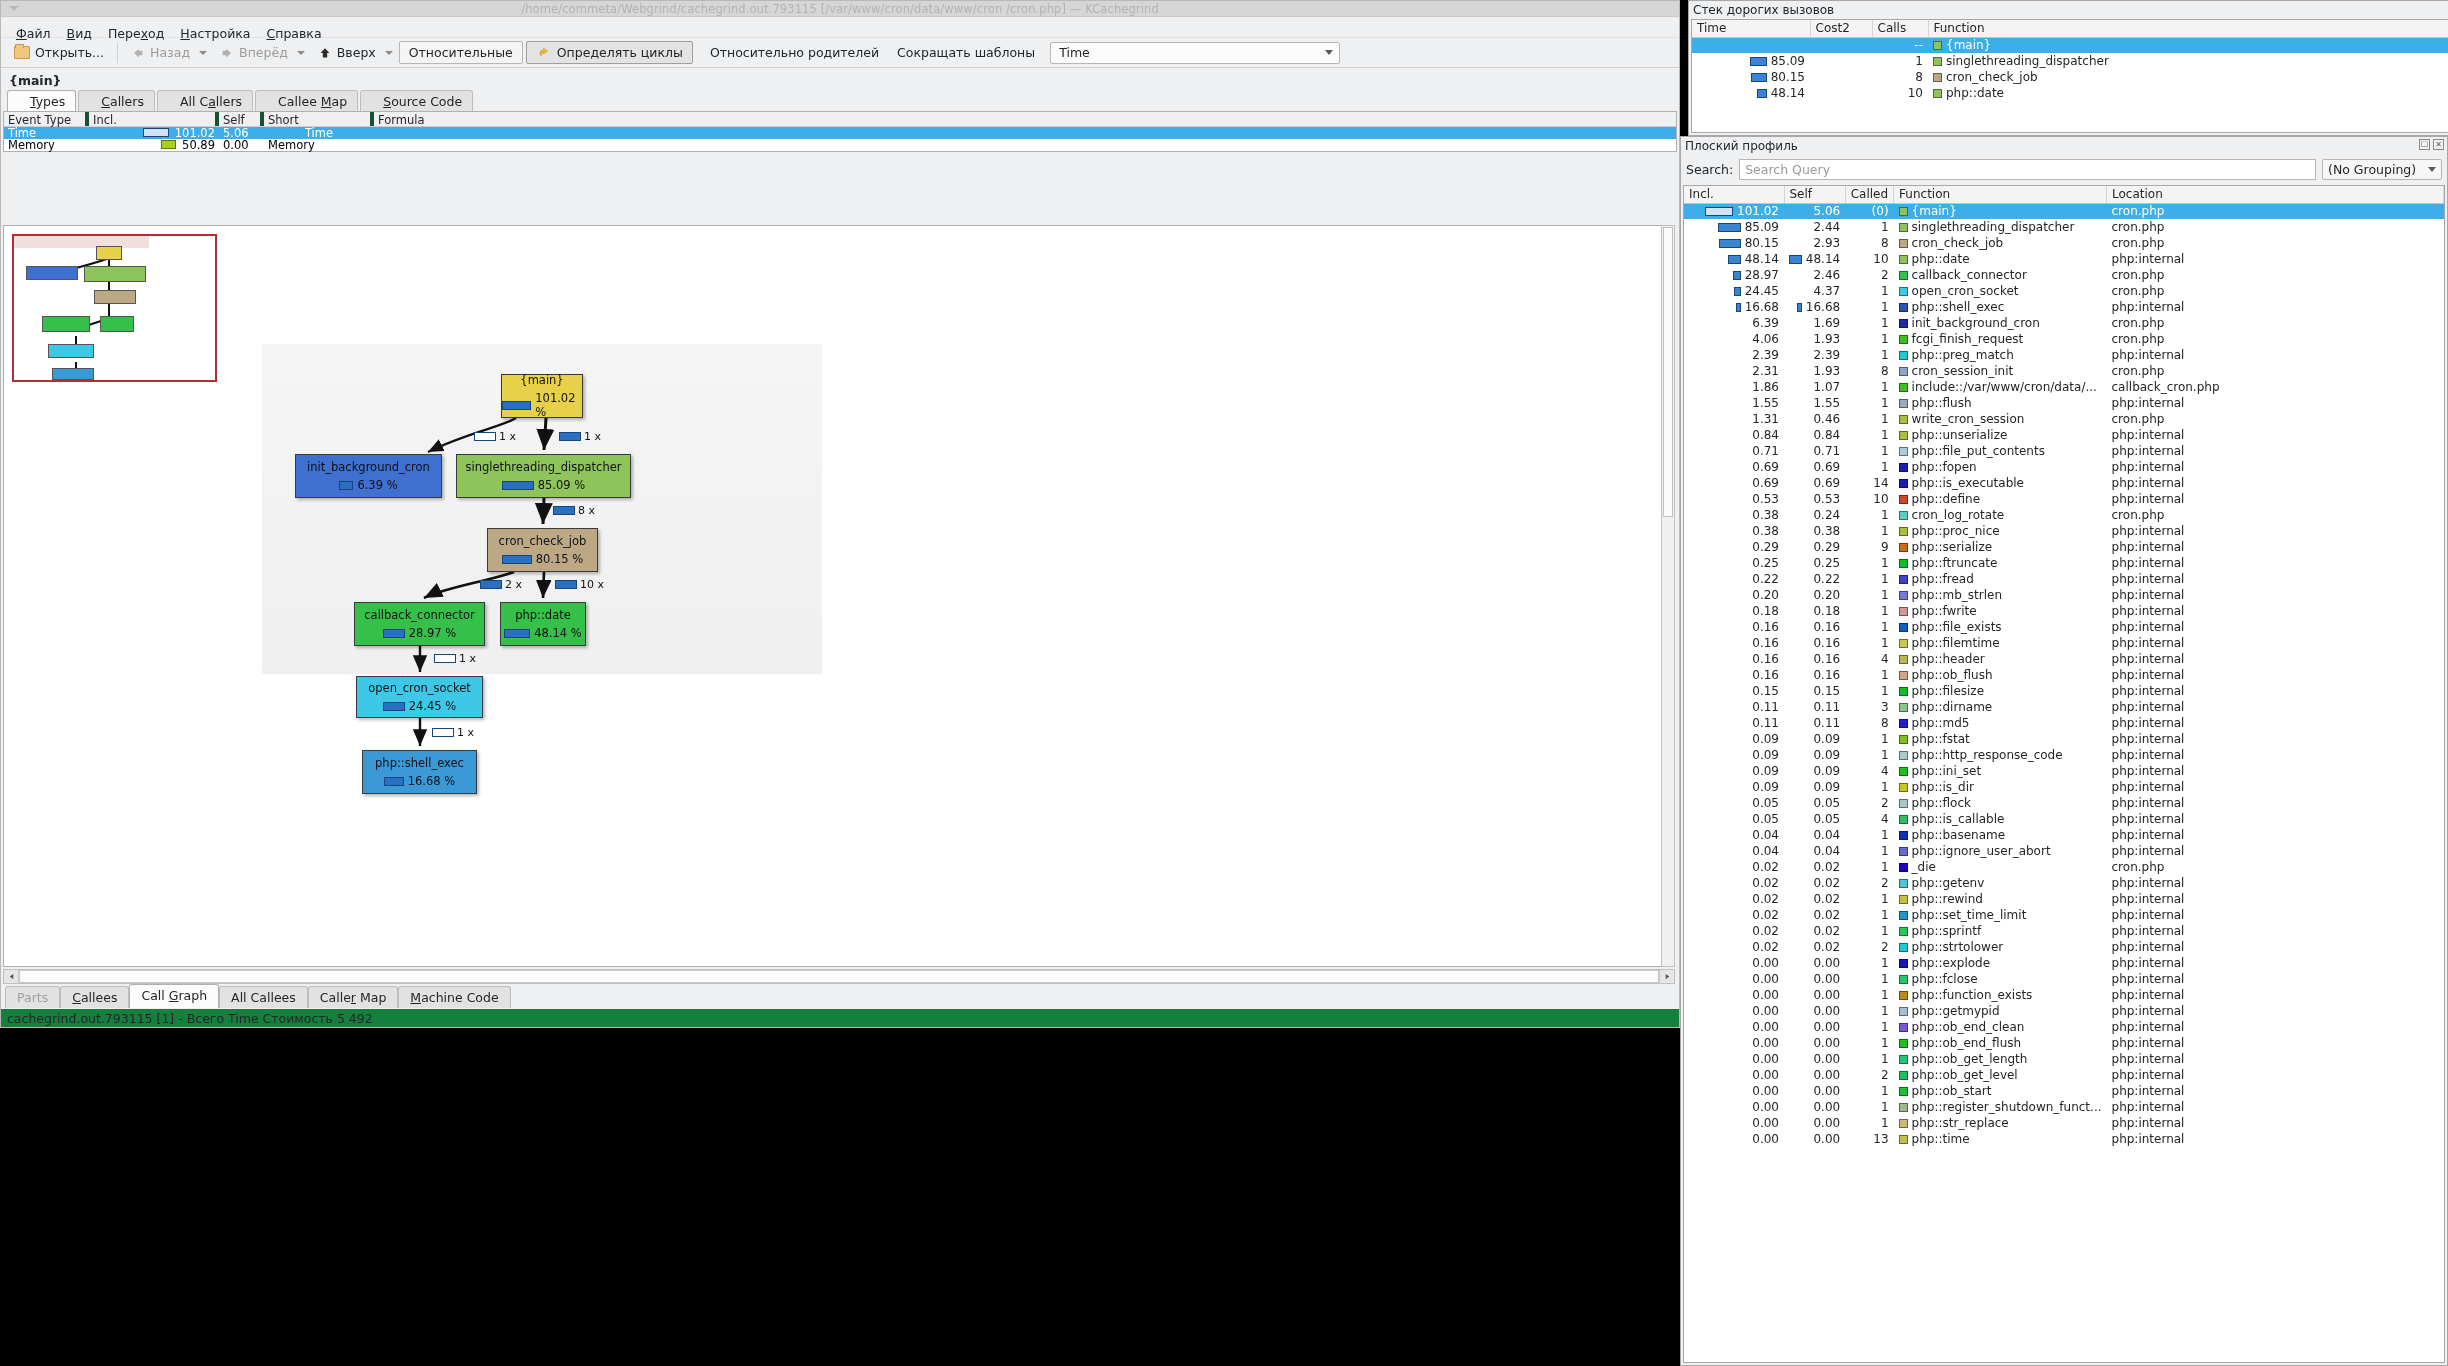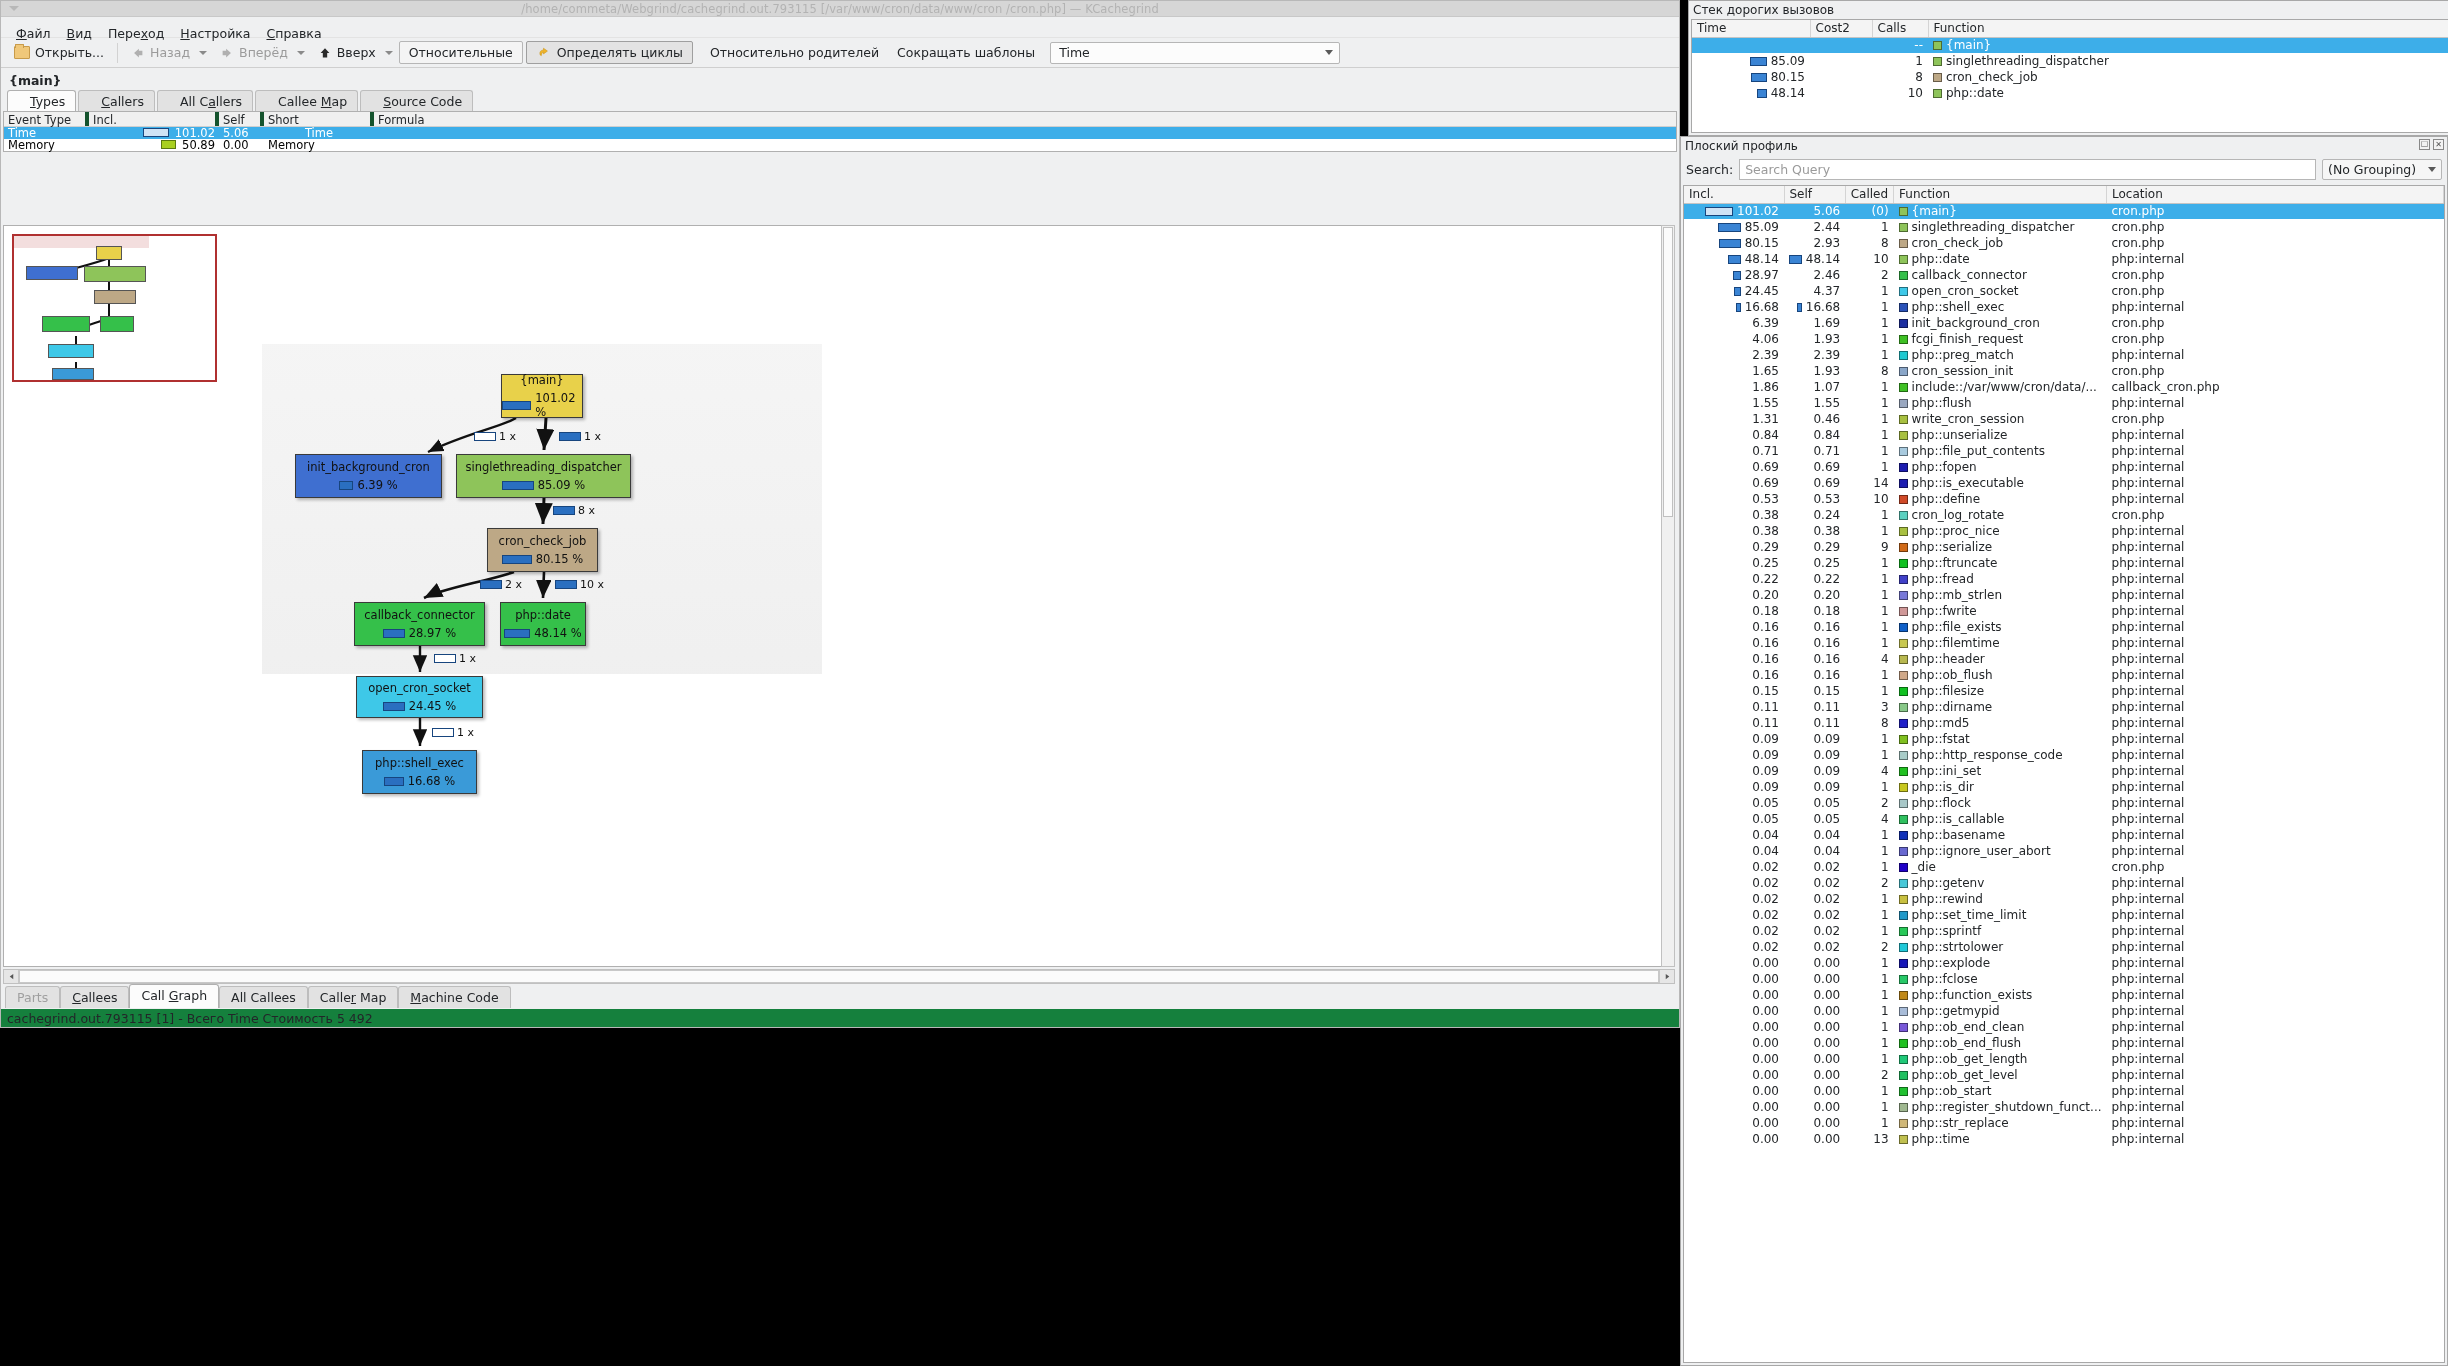--- a/index.html
+++ b/index.html
@@ -659,21 +659,21 @@
               <td>cron.php</td>
             </tr>
             <tr>
               <td class="num">2.39</td>
               <td class="num">2.39</td>
               <td class="num">1</td>
               <td><span class="sq" style="background:#1fc8d0"></span>php::preg_match</td>
               <td>php:internal</td>
             </tr>
             <tr>
-              <td class="num">1.65</td>
+              <td class="num">2.31</td>
               <td class="num">1.93</td>
               <td class="num">8</td>
               <td><span class="sq" style="background:#8aa6c8"></span>cron_session_init</td>
               <td>cron.php</td>
             </tr>
             <tr>
               <td class="num">1.86</td>
               <td class="num">1.07</td>
               <td class="num">1</td>
               <td><span class="sq" style="background:#3fc024"></span>include::/var/www/cron/data/...</td>

